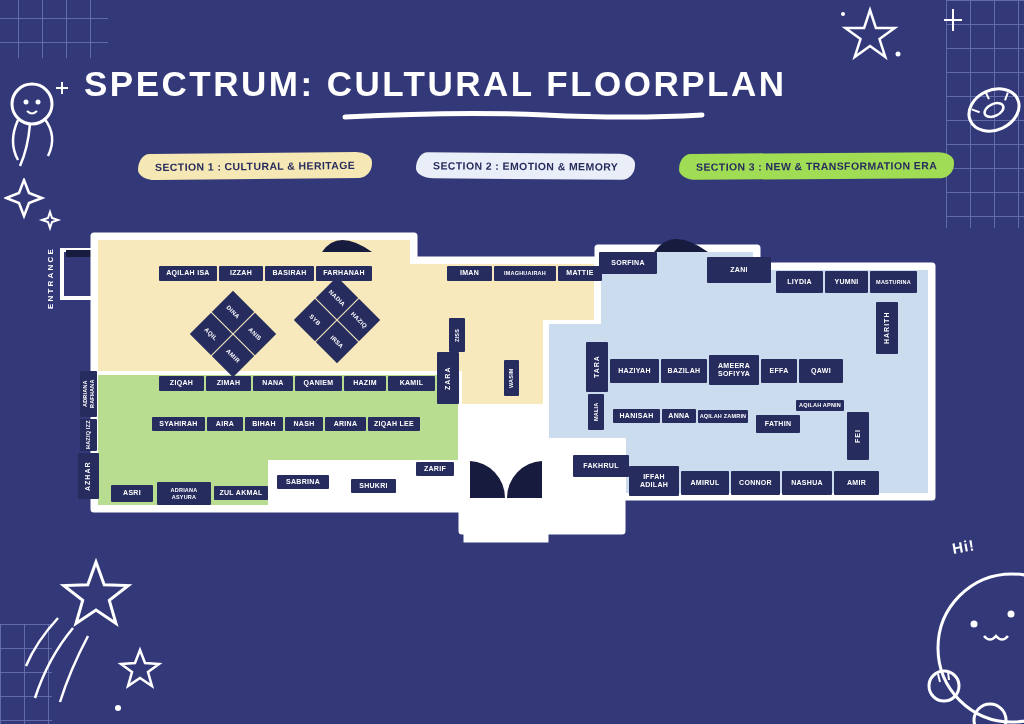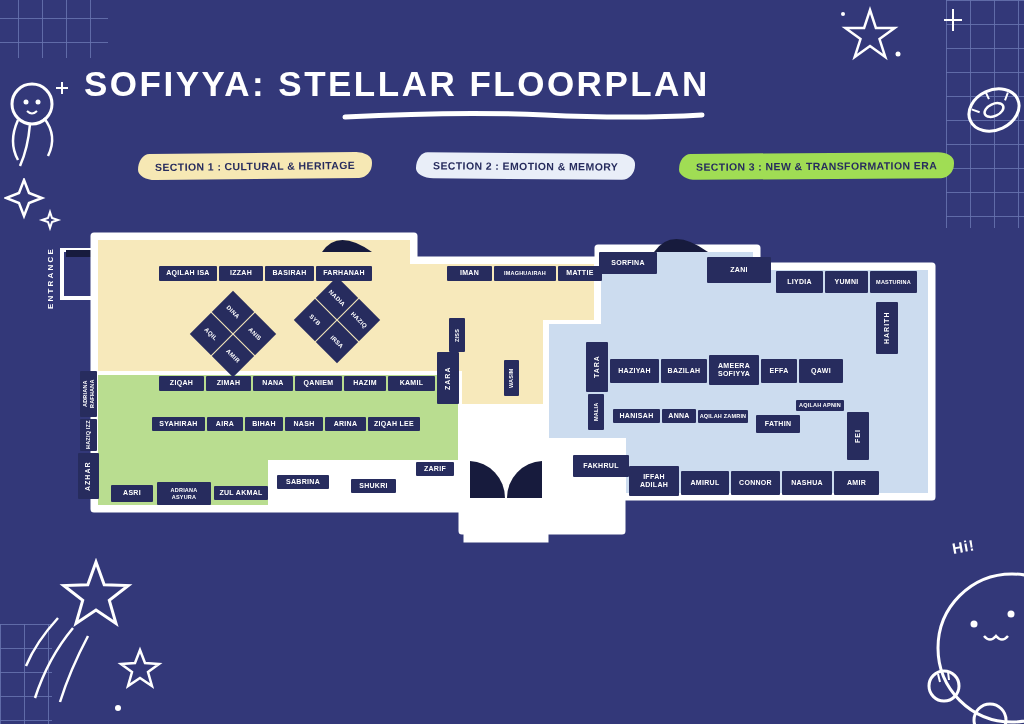--- a/index.html
+++ b/index.html
@@ -108,21 +108,21 @@
   <circle cx="100" cy="116" r="74" fill="none" stroke="#fff" stroke-width="3"></circle>
   <circle cx="62" cy="92" r="3.5" fill="#fff"></circle>
   <circle cx="99" cy="82" r="3.5" fill="#fff"></circle>
   <path d="M72,104 q6,7 12,0 q6,7 12,0" fill="none" stroke="#fff" stroke-width="2.5"></path>
   <circle cx="32" cy="154" r="15" fill="none" stroke="#fff" stroke-width="3"></circle>
   <path d="M26,142 l2,8 M36,140 l1,8" stroke="#fff" stroke-width="2"></path>
   <circle cx="78" cy="188" r="16" fill="none" stroke="#fff" stroke-width="3"></circle>
 </svg>
 <div id="hi">Hi!</div>
 
-<div id="title">SOFIYYA: STELLAR FLOORPLAN</div>
+<div id="title">SPECTRUM: CULTURAL FLOORPLAN</div>
 <svg id="title-underline" width="368" height="16" viewBox="0 0 368 16">
   <path d="M5,9 Q120,3 205,7 T362,7" fill="none" stroke="#fff" stroke-width="5" stroke-linecap="round"></path>
 </svg>
 
 <div class="legend">
   <span class="pill pill1">SECTION 1 : CULTURAL &amp; HERITAGE</span>
   <span class="pill pill2">SECTION 2 : EMOTION &amp; MEMORY</span>
   <span class="pill pill3">SECTION 3 : NEW &amp; TRANSFORMATION ERA</span>
 </div>
 

